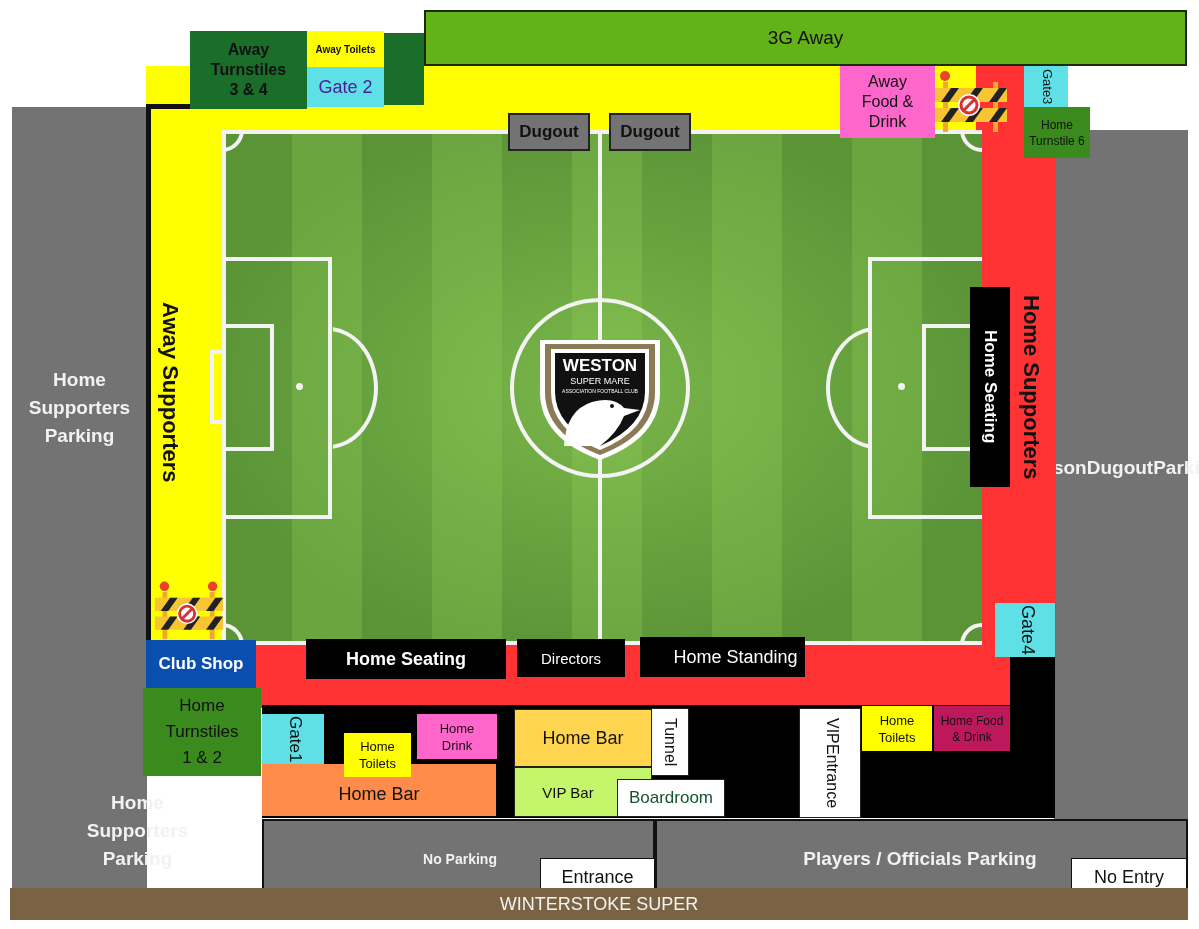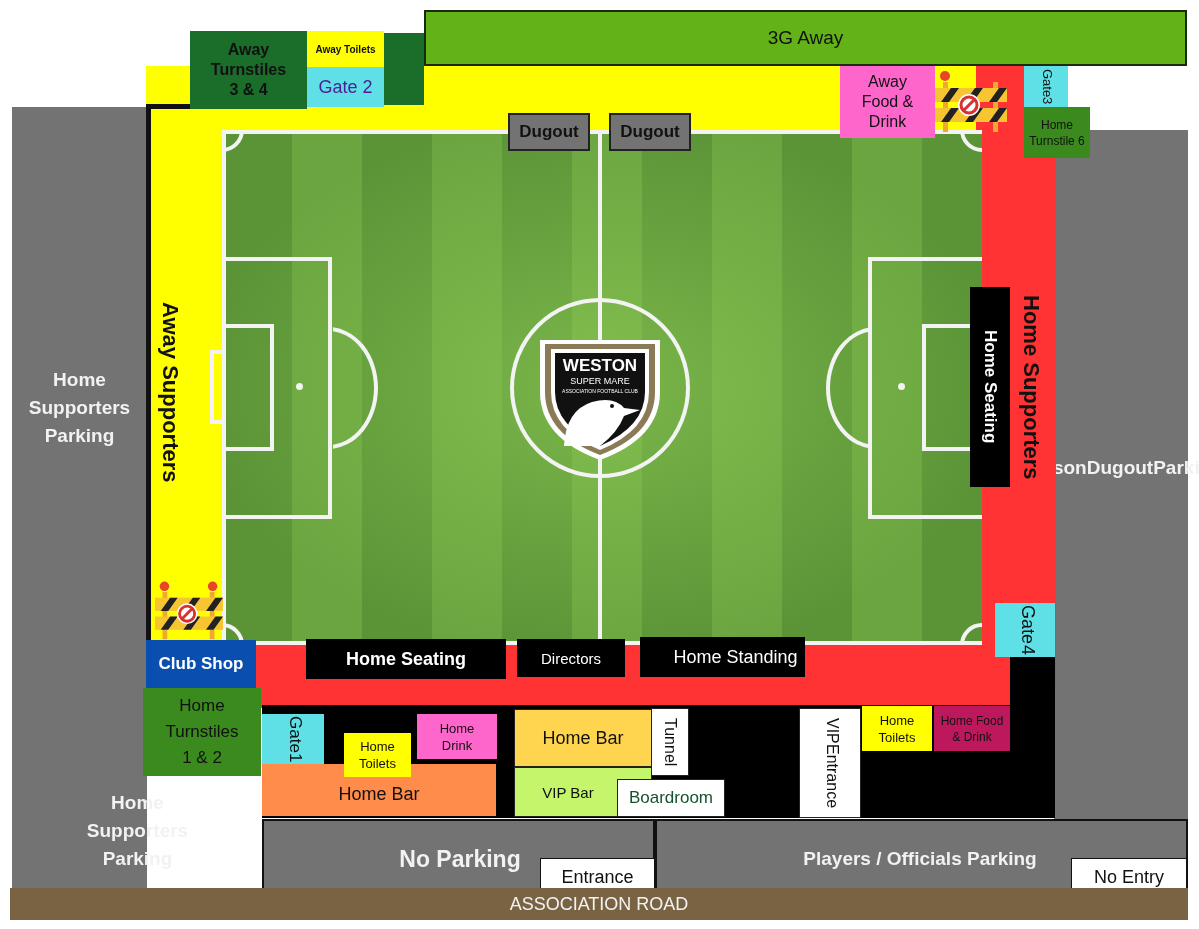--- a/index.html
+++ b/index.html
@@ -255,29 +255,29 @@
   <span>Home</span>
   <span>Toilets</span>
 </div>
 
 <div class="abs ctr" style="left:934px;top:706px;width:76px;height:45px;background:#be185d;color:#111;flex-direction:column;font-size:12px;line-height:16px;">
   <span>Home Food</span>
   <span>&amp; Drink</span>
 </div>
 
 <div class="abs grey" style="left:262px;top:819px;width:393px;height:70px;border:2px solid #111;border-bottom:none;"></div>
-<div class="abs ctr wtxt" style="left:380px;top:845px;width:160px;height:28px;font-size:23px;">
+<div class="abs ctr wtxt" style="left:380px;top:845px;width:160px;height:28px;font-size:14px;">
   <span>No Parking</span>
 </div>
 <div class="abs ctr" style="left:540px;top:858px;width:115px;height:32px;background:#fff;border:1px solid #111;border-bottom:none;color:#111;font-size:18px;padding-top:6px;">
   <span>Entrance</span>
 </div>
 <div class="abs grey" style="left:655px;top:819px;width:533px;height:70px;border:2px solid #111;border-bottom:none;"></div>
 <div class="abs ctr wtxt" style="left:760px;top:845px;width:320px;height:28px;font-size:19px;">
   <span>Players / Officials Parking</span>
 </div>
 <div class="abs ctr" style="left:1071px;top:858px;width:116px;height:32px;background:#fff;border:1px solid #111;border-bottom:none;color:#111;font-size:18px;padding-top:6px;">
   <span>No Entry</span>
 </div>
 
 <div class="abs ctr" style="left:10px;top:888px;width:1178px;height:32px;background:#7a6342;color:#f2f2f2;font-size:18px;">
-  <span>ASSOCIATION ROAD</span>
+  <span>WINTERSTOKE SUPER</span>
 </div>
 
 </body></html>

